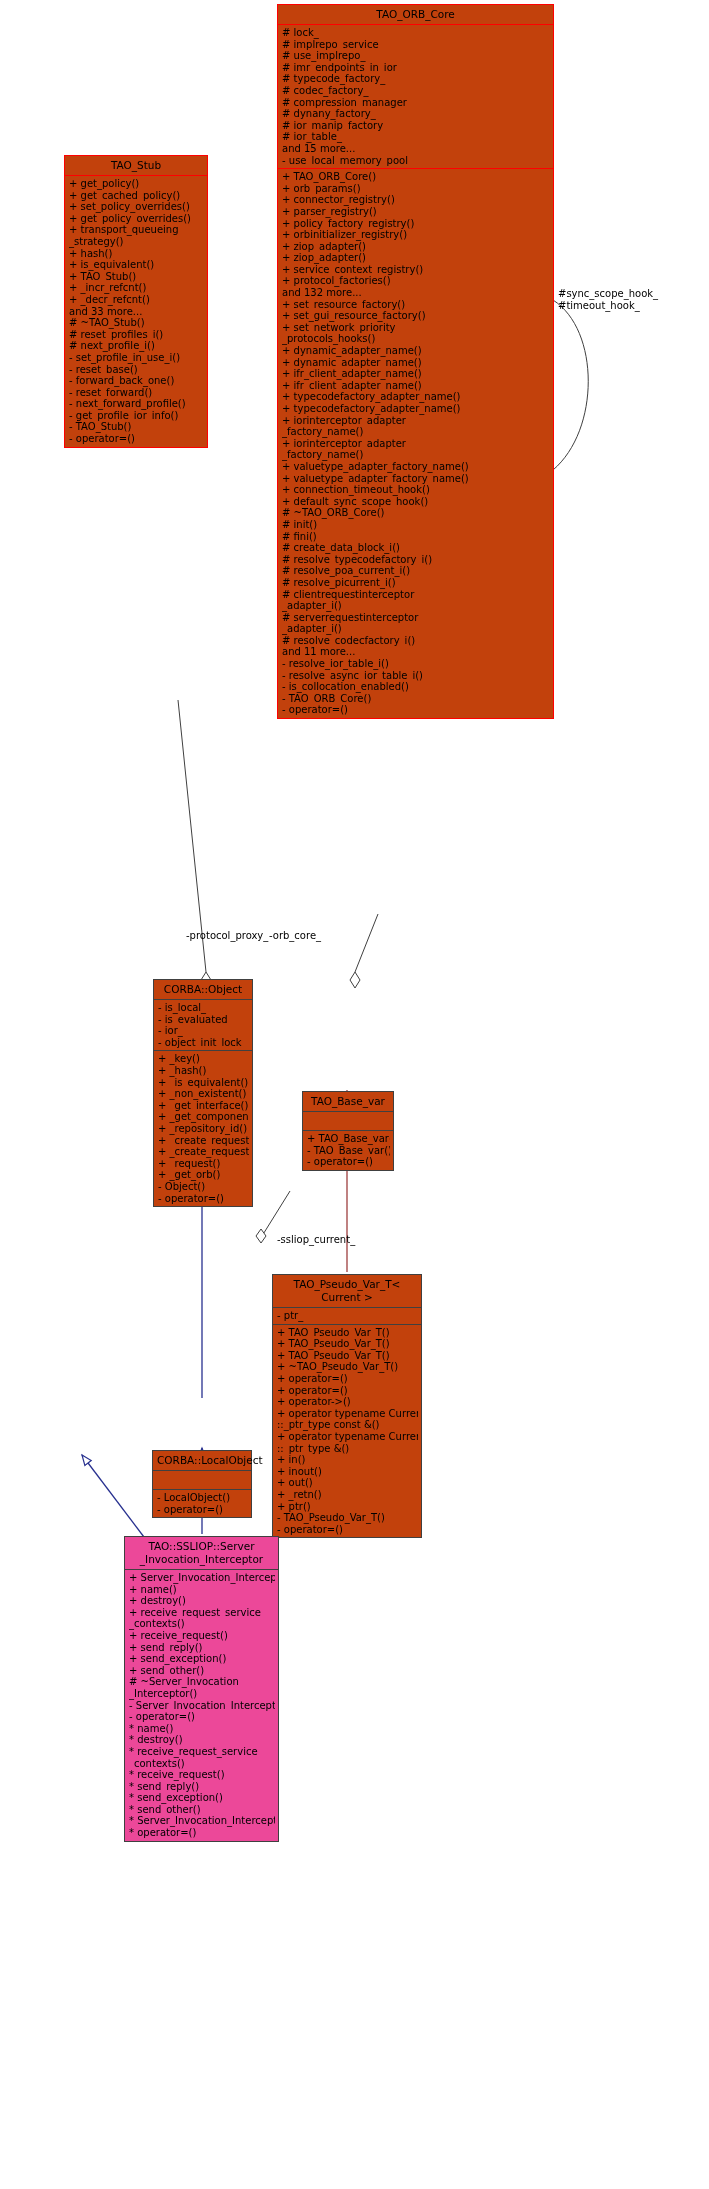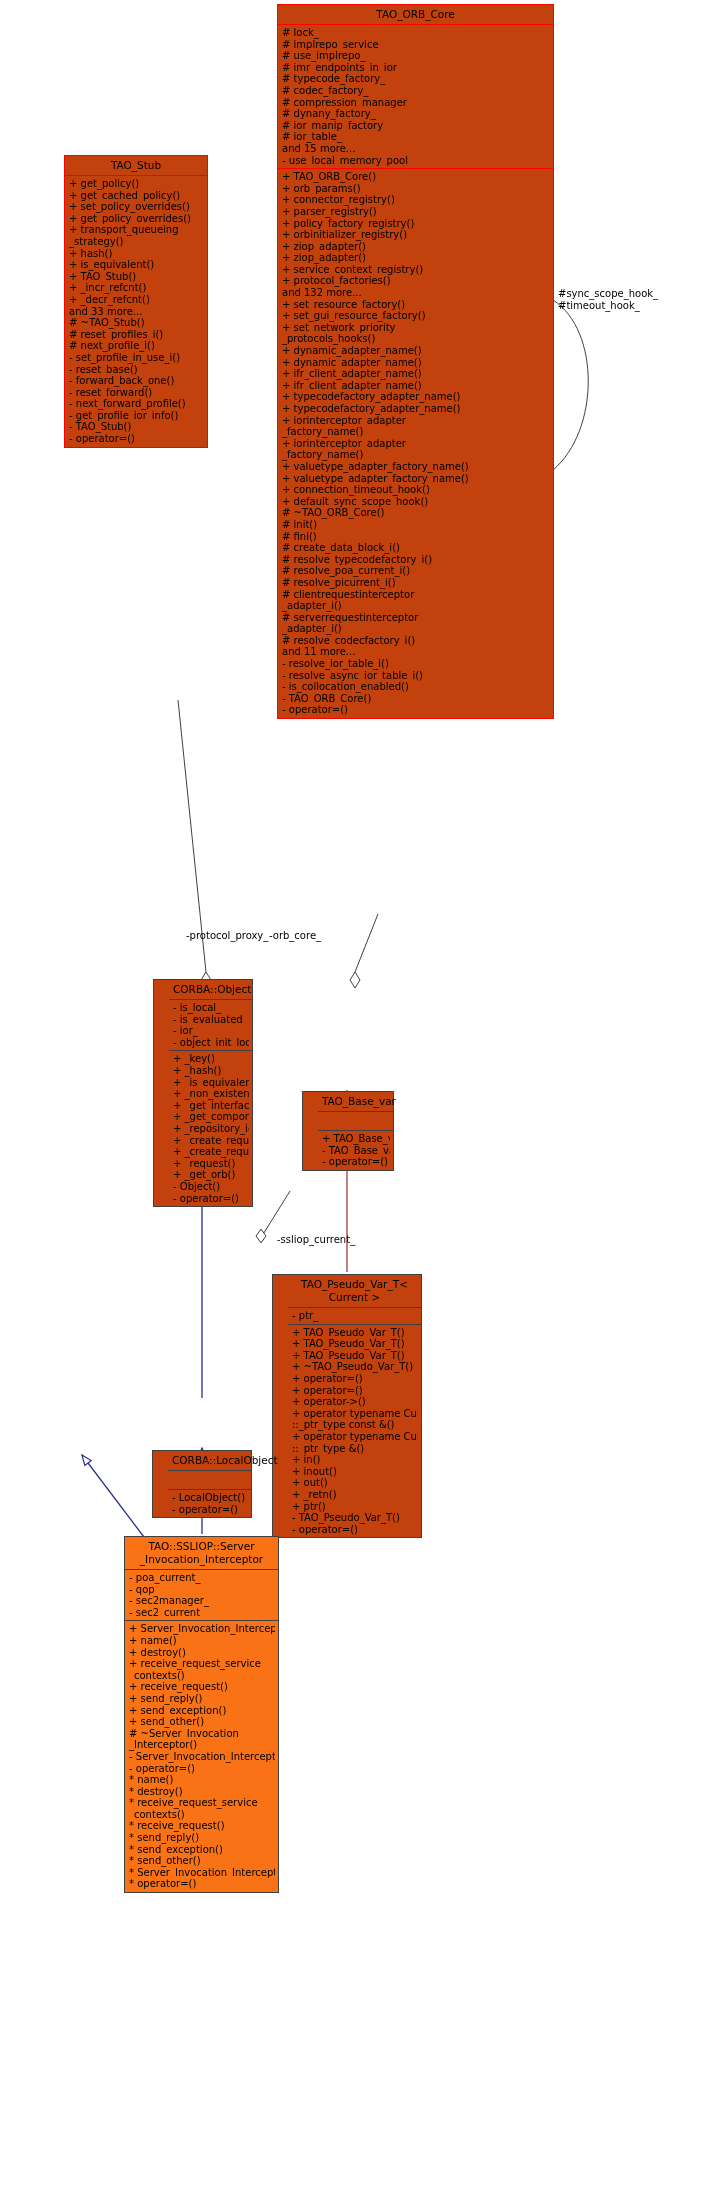--- a/index.html
+++ b/index.html
@@ -23,27 +23,26 @@
   .uml-box {
     position: absolute;
     box-sizing: border-box;
     background: #c2410c;
   }
   .uml-box.red {
     border: 1.5px solid #ff0000;
   }
   .uml-box.black {
     border: 1.5px solid #404040;
-    padding-left: 15px;
   }
   .uml-box.gray {
     border: 1.5px solid #c0c0c0;
   }
   .uml-box.filled {
-    background: #f97316;
+    background: #ec4899;
     border: 1.5px solid #404040;
   }
   .uml-title {
     text-align: center;
     font-size: 10.5px;
     line-height: 13px;
     padding: 3px 4px 3px 4px;
     color: #000;
     white-space: pre-line;
   }
@@ -277,26 +276,20 @@
     <div class="uml-section uml-sep-black empty"></div>
     <div class="uml-section uml-sep-black">
         <div class="row">- LocalObject()</div>
         <div class="row">- operator=()</div>
       </div>
   </div>
 
   <div class="uml-box filled" style="left:124px; top:1536px; width:155px;">
     <div class="uml-title">TAO::SSLIOP::Server
 _Invocation_Interceptor</div>
-    <div class="uml-section uml-sep-black" style="text-align:left;">
-        <div class="row">- poa_current_</div>
-        <div class="row">- qop_</div>
-        <div class="row">- sec2manager_</div>
-        <div class="row">- sec2_current_</div>
-      </div>
     <div class="uml-section uml-sep-black">
         <div class="row">+ Server_Invocation_Interceptor()</div>
         <div class="row">+ name()</div>
         <div class="row">+ destroy()</div>
         <div class="row">+ receive_request_service</div>
         <div class="row">_contexts()</div>
         <div class="row">+ receive_request()</div>
         <div class="row">+ send_reply()</div>
         <div class="row">+ send_exception()</div>
         <div class="row">+ send_other()</div>

